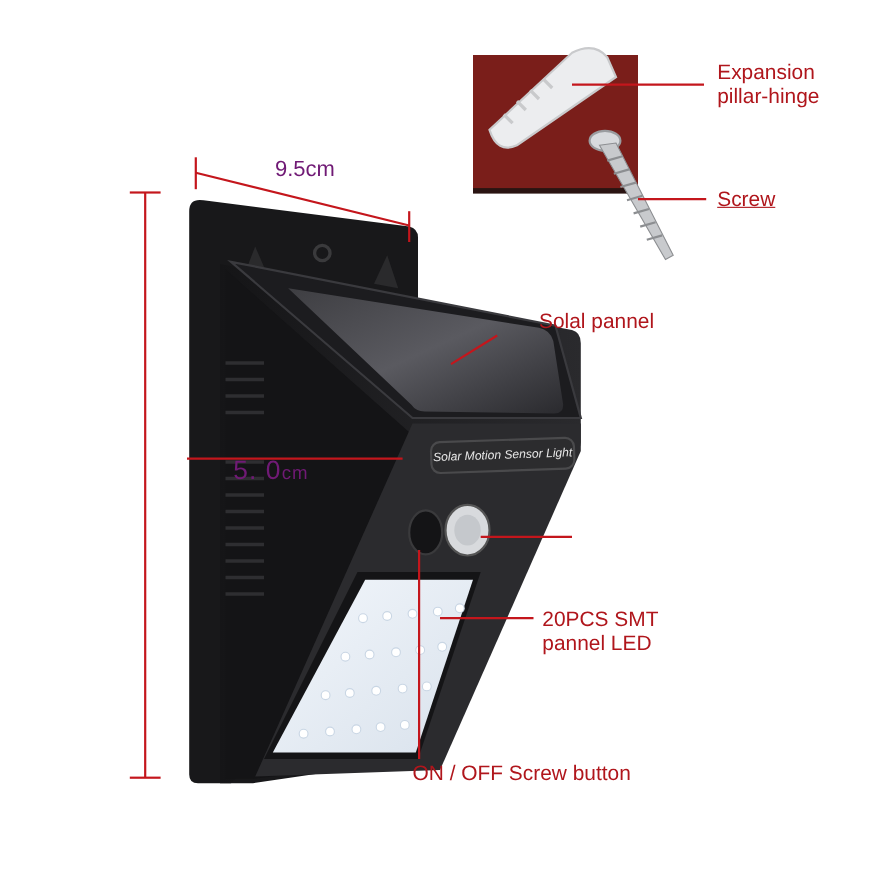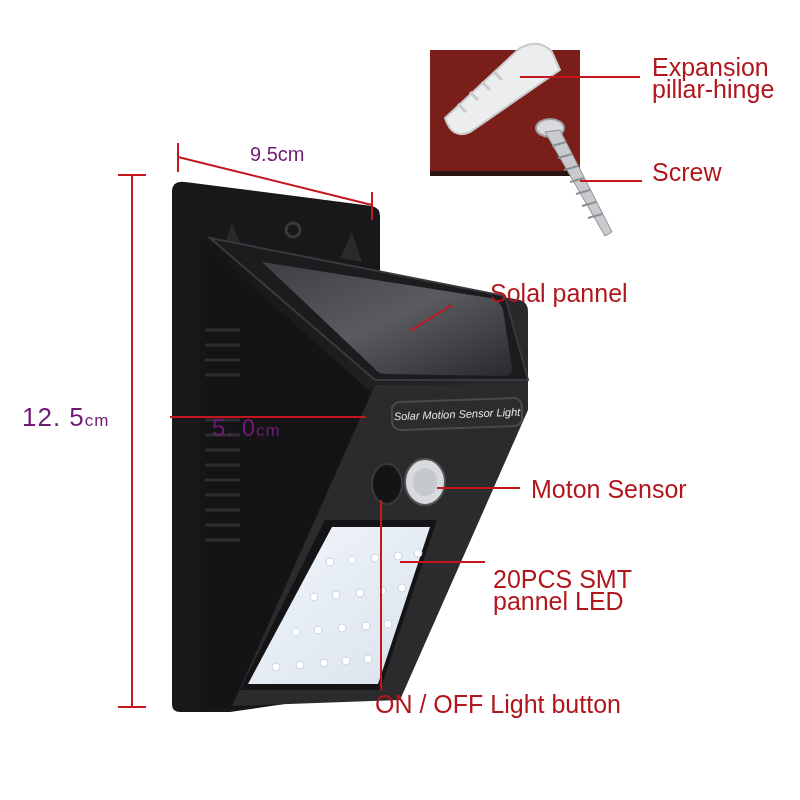--- a/index.html
+++ b/index.html
@@ -1,18 +1,18 @@
 <!DOCTYPE html>
 <html><head>
 <meta charset="utf-8">
 <style>
   html, body { margin: 0; padding: 0; background: #ffffff; }
   body { width: 800px; height: 800px; position: relative; overflow: hidden; font-family: "Liberation Sans", sans-serif; }
   .stage { position: absolute; left: 0; top: 0; width: 800px; height: 800px; }
-  .label { position: absolute; color: #b0161c; font-size: 25px; line-height: 22px; white-space: nowrap; }
+  .label { position: absolute; color: #b0161c; font-size: 19px; line-height: 22px; white-space: nowrap; }
   .dim { position: absolute; color: #701a75; font-size: 20px; white-space: nowrap; }
   .dim-big { font-size: 26px; letter-spacing: 1px; }
   .dim small { font-size: 17px; }
   .product-badge { position: absolute; left: 391px; top: 399px; width: 128px; height: 26px; border-radius: 9px;
     background: #2c2c2e; border: 2px solid #4a4a4c; color: #e6e6e6; font-style: italic; font-size: 11px;
     line-height: 26px; text-align: center; transform: rotate(-2deg); }
 </style>
 </head>
 <body>
 
@@ -149,33 +149,29 @@
       <line x1="400" y1="562" x2="485" y2="562"></line>
       <line x1="381" y1="500" x2="381" y2="690"></line>
     </g>
   </svg>
 
   <div class="product-badge">Solar Motion Sensor Light</div>
 
   <div class="dim" style="left:250px;top:143px;">
     <span>9.5</span><span>cm</span>
   </div>
-  <div class="dim dim-big" style="left:22px;top:402px;">
-    <span>12. 5</span><small>cm</small>
-  </div>
   <div class="dim dim-big" style="left:212px;top:385px;font-size:24px;margin-top:29px;">
     <span>5. 0</span><small>cm</small>
   </div>
 
   <div class="label" style="left:652px;top:56px;">
     <div>Expansion</div>
     <div>pillar-hinge</div>
   </div>
-  <div class="label" style="left:652px;top:161px;">Screw</div>
+  <div class="label" style="left:652px;top:171px;text-decoration:underline;">Screw</div>
   <div class="label" style="left:455px;top:282px;margin-left:35px;">Solal pannel</div>
-  <div class="label" style="left:531px;top:478px;">Moton Sensor</div>
-  <div class="label" style="left:493px;top:568px;">
+  <div class="label" style="left:493px;top:553px;">
     <div>20PCS SMT</div>
     <div>pannel LED</div>
   </div>
-  <div class="label" style="left:375px;top:693px;">ON / OFF Light button</div>
+  <div class="label" style="left:375px;top:693px;">ON / OFF Screw button</div>
 
 </div>
 
 </body></html>

